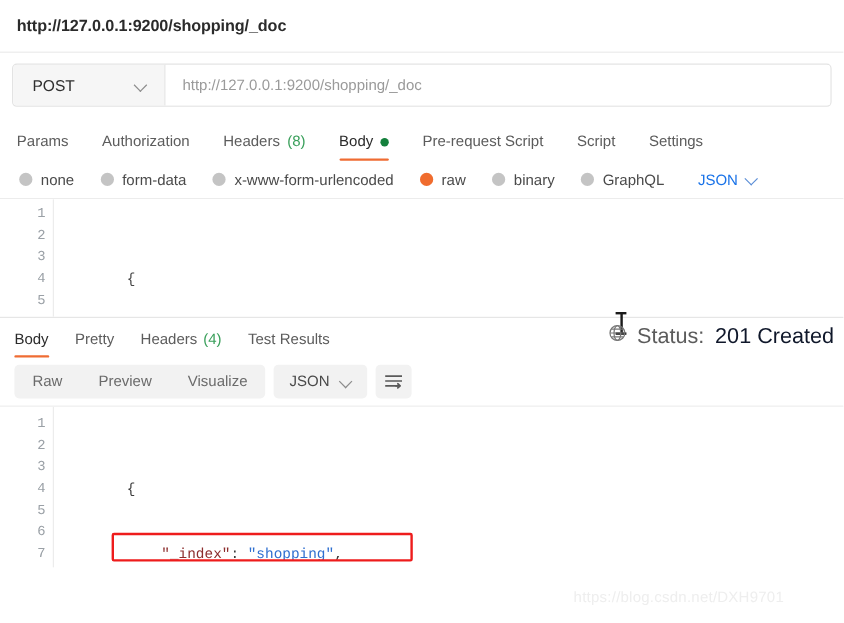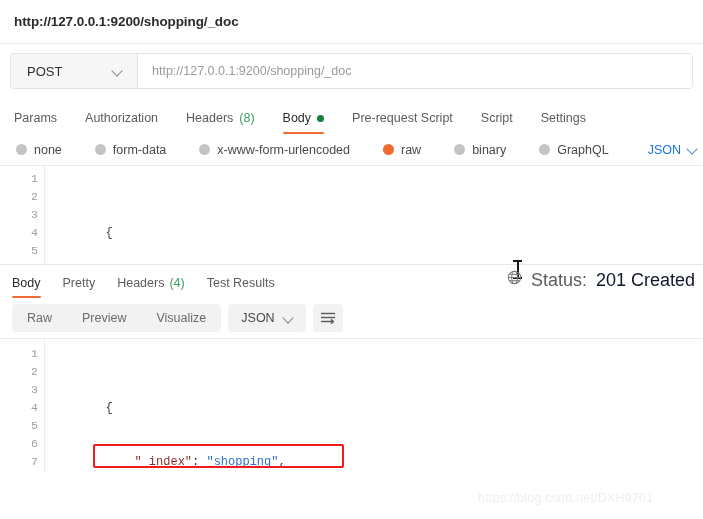--- a/index.html
+++ b/index.html
@@ -83,21 +83,21 @@
   .green-dot {
     width: 7px; height: 7px; border-radius: 50%;
     background: #14803c; display: inline-block;
   }
 
   
   .radio-row {
     display: flex; align-items: center;
     padding-left: 16px; height: 32px;
     border-bottom: 1px solid #ececec;
-    gap: 15px;
+    gap: 4px;
   }
   .radio-item {
     display: flex; align-items: center; gap: 7px;
     margin-right: 18px; cursor: pointer;
     font-size: 12.5px; color: #4a4a4a;
     white-space: nowrap;
   }
   .radio-dot {
     width: 11px; height: 11px; border-radius: 50%;
     background: #c4c4c4; flex: none;

